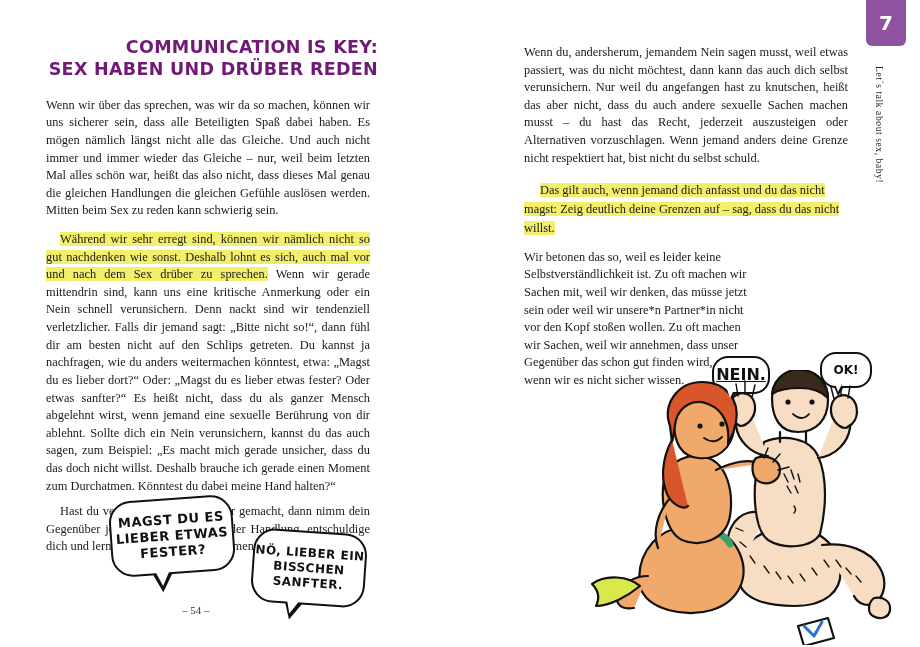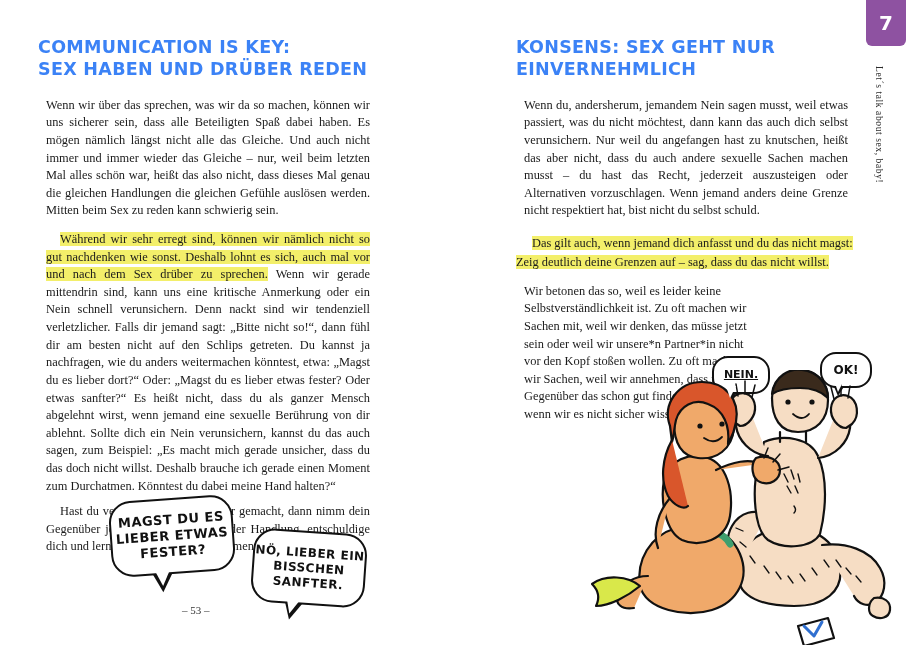--- a/index.html
+++ b/index.html
@@ -60,23 +60,24 @@
   }
   .col-left { left: 38px; }
   .col-right { left: 516px; }
 
   h1.heading {
     font-family: "DejaVu Sans", sans-serif;
     font-weight: bold;
     font-size: 17.5px;
     line-height: 1.28;
     letter-spacing: 0.3px;
-    color: #3b82f6;
+    color: #701a75;
     margin: 0 0 16px 0;
     text-transform: uppercase;
+    text-align: right;
   }
   h1.heading .l2 { display: block; }
 
   p.body {
     margin: 8px;
     font-size: 12.4px;
     line-height: 1.42;
     text-align: justify;
     hyphens: auto;
   }
@@ -180,21 +181,21 @@
     transform: rotate(10deg);
     z-index: 3;
   }
 
   
   #bubble-nein {
     left: 712px;
     top: 356px;
     width: 54px;
     height: 34px;
-    font-size: 11px;
+    font-size: 16px;
     border-radius: 16px;
     text-decoration: underline;
   }
   #bubble-ok {
     left: 820px;
     top: 352px;
     width: 48px;
     height: 32px;
     font-size: 12px;
     border-radius: 16px;
@@ -257,41 +258,40 @@
     <p class="body">Wenn wir über das sprechen, was wir da so machen, können wir uns sicherer sein, dass alle Beteiligten Spaß dabei haben. Es mögen nämlich längst nicht alle das Gleiche. Und auch nicht immer und immer wieder das Gleiche – nur, weil beim letzten Mal alles schön war, heißt das also nicht, dass dieses Mal genau die gleichen Handlungen die gleichen Gefühle auslösen werden. Mitten beim Sex zu reden kann schwierig sein.</p>
 
     <p class="body gap">
       <span class="hl">Während wir sehr erregt sind, können wir nämlich nicht so gut nachdenken wie sonst. Deshalb lohnt es sich, auch mal vor und nach dem Sex drüber zu sprechen.</span>
       <span>Wenn wir gerade mittendrin sind, kann uns eine kritische Anmerkung oder ein Nein schnell verunsichern. Denn nackt sind wir tendenziell verletzlicher. Falls dir jemand sagt: „Bitte nicht so!“, dann fühl dir am besten nicht auf den Schlips getreten. Du kannst ja nachfragen, wie du anders weitermachen könntest, etwa: „Magst du es lieber dort?“ Oder: „Magst du es lieber etwas fester? Oder etwas sanfter?“ Es heißt nicht, dass du als ganzer Mensch abgelehnt wirst, wenn jemand eine sexuelle Berührung von dir ablehnt. Sollte dich ein Nein verunsichern, kannst du das auch sagen, zum Beispiel: „Es macht mich gerade unsicher, dass du das doch nicht willst. Deshalb brauche ich gerade einen Moment zum Durchatmen. Könntest du dabei meine Hand halten?“</span>
     </p>
 
     <p class="body" style="text-indent:14px;">Hast du versehentlich einen Fehler gemacht, dann nimm dein Gegenüber jetzt ernst. Hör auf mit der Handlung, entschuldige dich und lerne draus – für all die kommenden Male Sex.</p>
   </div>
 
-  <div class="page-number">– 53 –</div>
+  <div class="page-number">– 54 –</div>
 
   <div class="tail" id="tail-1"></div>
   <div class="tail" id="tail-1b"></div>
   <div class="bubble" id="bubble-1">
     <span>Magst du es lieber etwas fester?</span>
   </div>
 
   <div class="tail" id="tail-2"></div>
   <div class="tail" id="tail-2b"></div>
   <div class="bubble" id="bubble-2">
     <span>Nö, lieber ein bisschen sanfter.</span>
   </div>
 
   <div class="col col-right">
-    <h1 class="heading">Konsens: Sex geht nur einvernehmlich</h1>
 
     <p class="body">Wenn du, andersherum, jemandem Nein sagen musst, weil etwas passiert, was du nicht möchtest, dann kann das auch dich selbst verunsichern. Nur weil du angefangen hast zu knutschen, heißt das aber nicht, dass du auch andere sexuelle Sachen machen musst – du hast das Recht, jederzeit auszusteigen oder Alternativen vorzuschlagen. Wenn jemand anders deine Grenze nicht respektiert hat, bist nicht du selbst schuld.</p>
 
     <div class="hl-block">
-      <p class="indent" style="margin-top:5px;">
+      <p class="indent" style="margin-top:5px;margin-left:8px;">
         <span class="hl">Das gilt auch, wenn jemand dich anfasst und du das nicht magst: Zeig deutlich deine Grenzen auf – sag, dass du das nicht willst.</span>
       </p>
     </div>
 
     <p class="body gap" style="text-align:left; width:232px;">Wir betonen das so, weil es leider keine Selbstverständlichkeit ist. Zu oft machen wir Sachen mit, weil wir denken, das müsse jetzt sein oder weil wir unsere*n Partner*in nicht vor den Kopf stoßen wollen. Zu oft machen wir Sachen, weil wir annehmen, dass unser Gegenüber das schon gut finden wird, auch wenn wir es nicht sicher wissen.</p>
   </div>
 
   <div class="tail" id="tail-n"></div>
   <div class="tail" id="tail-nb"></div>
   <div class="bubble" id="bubble-nein">

